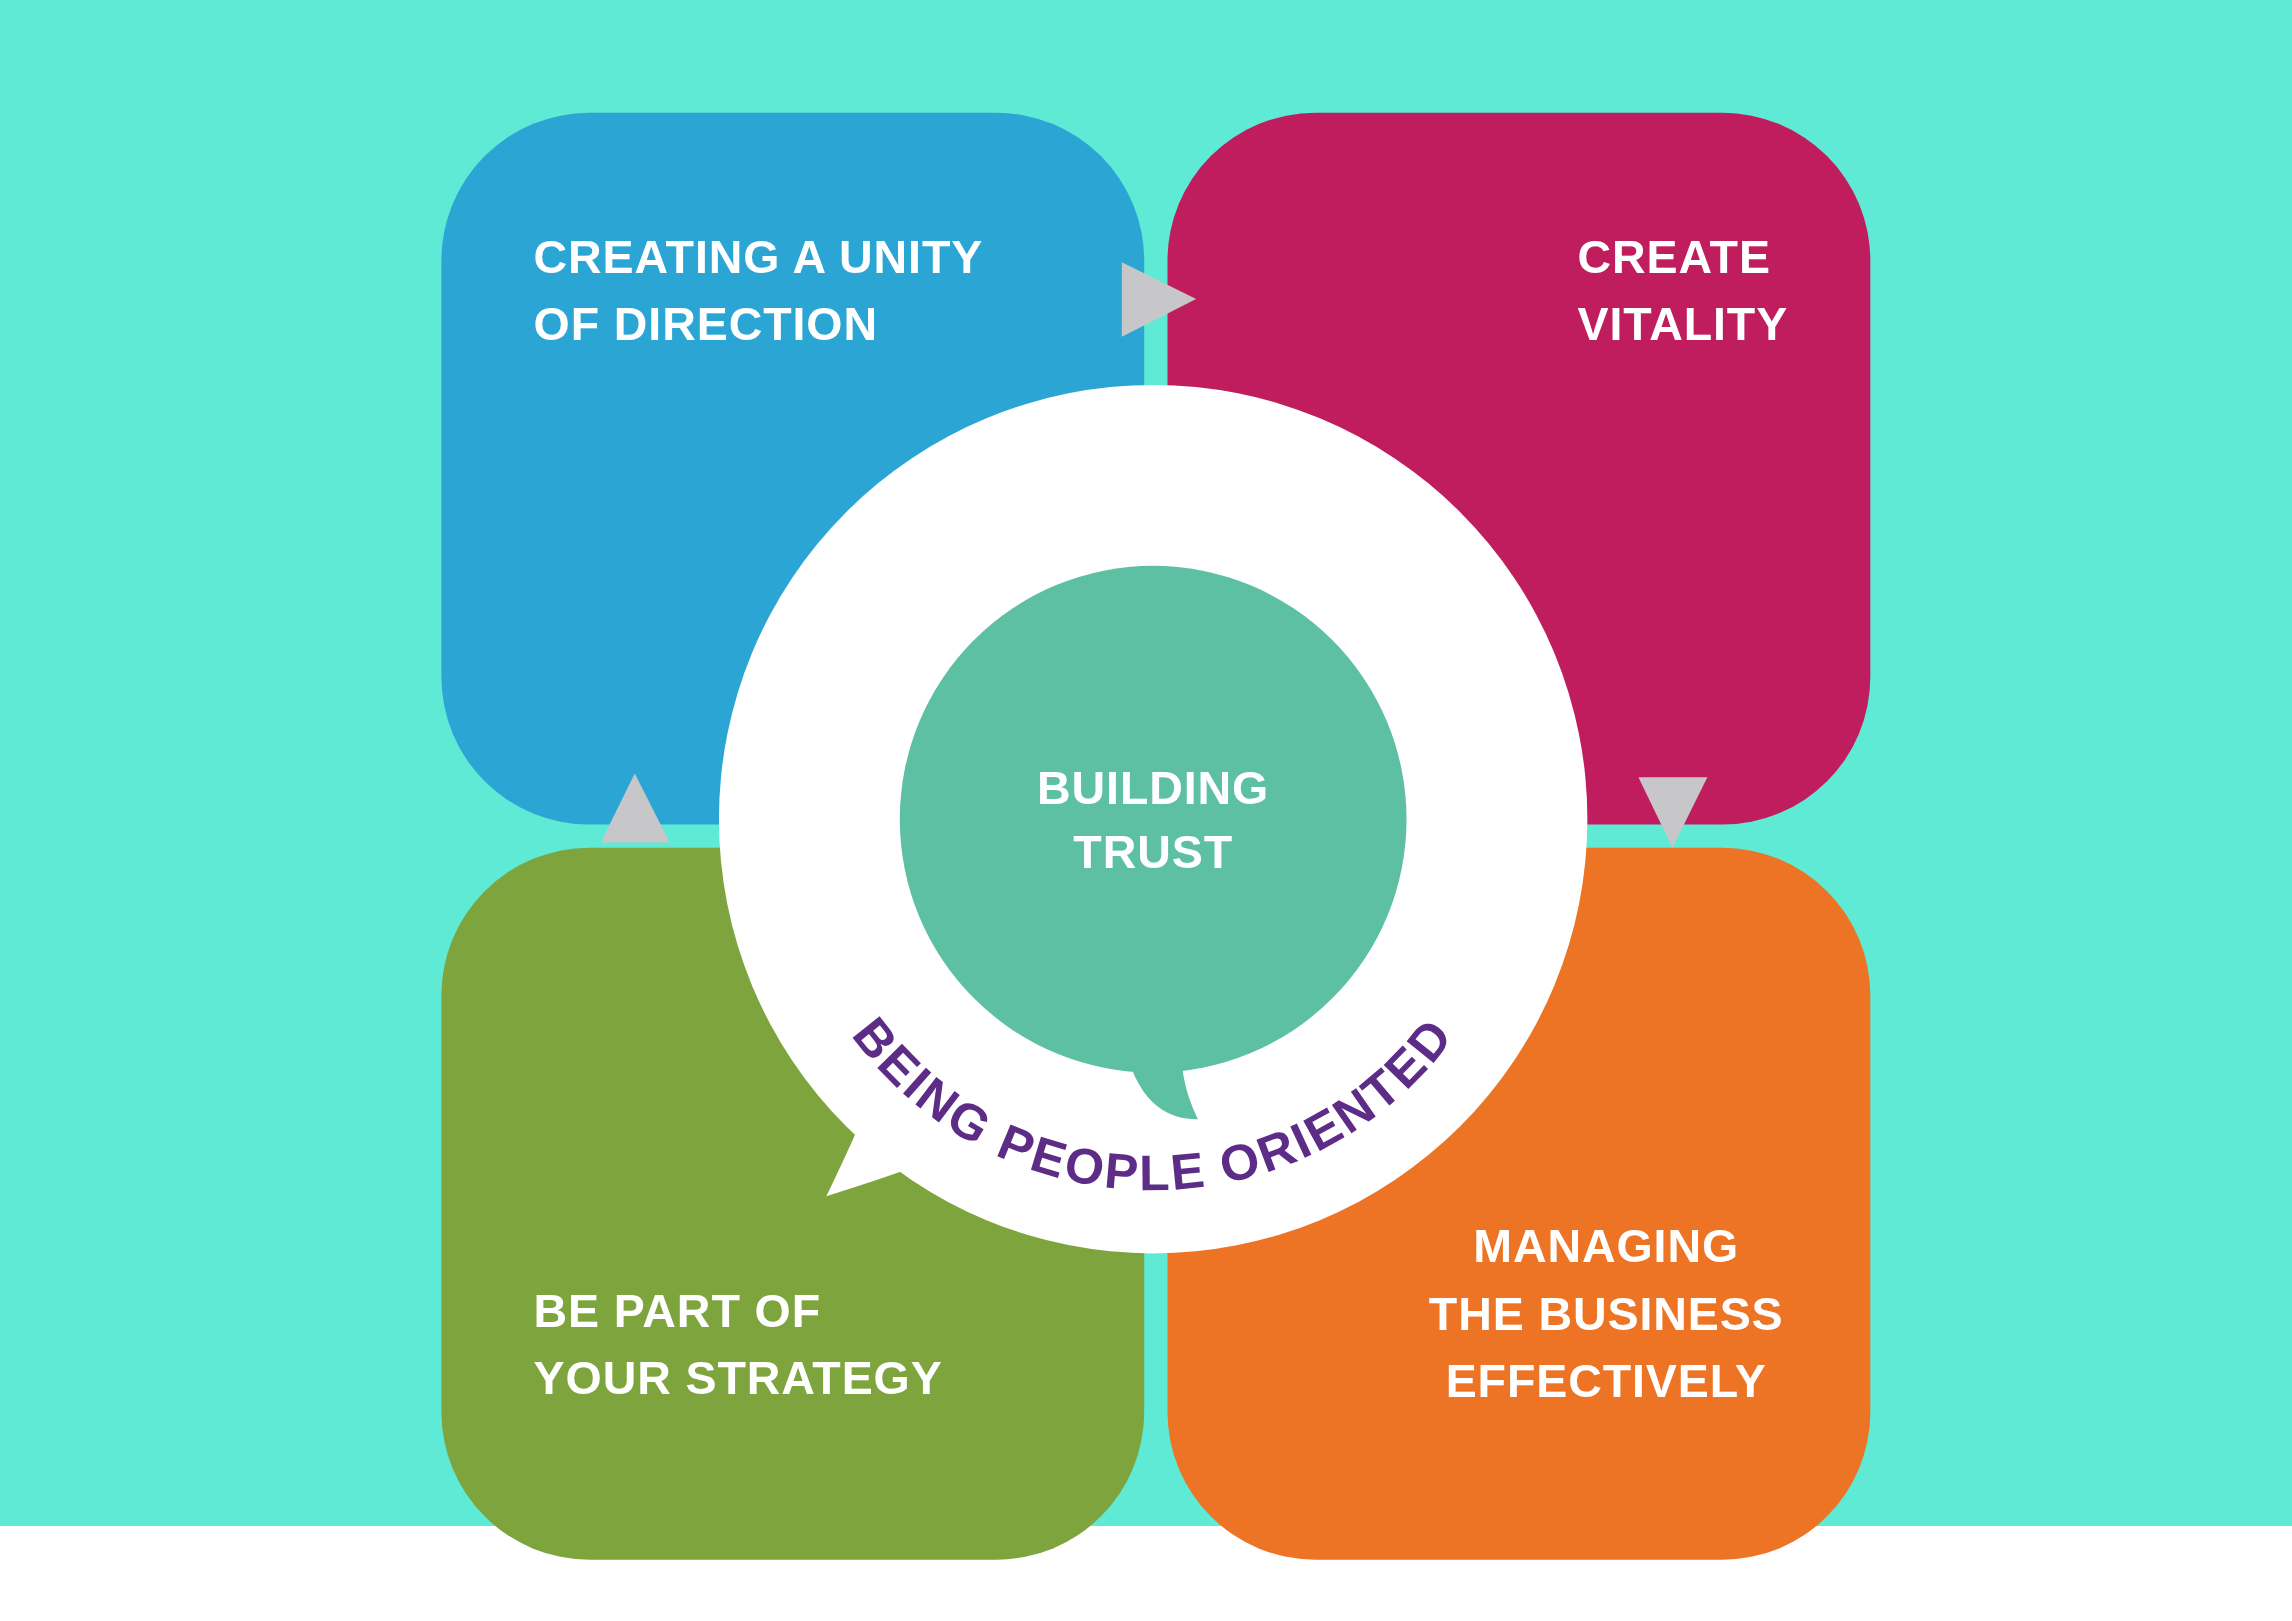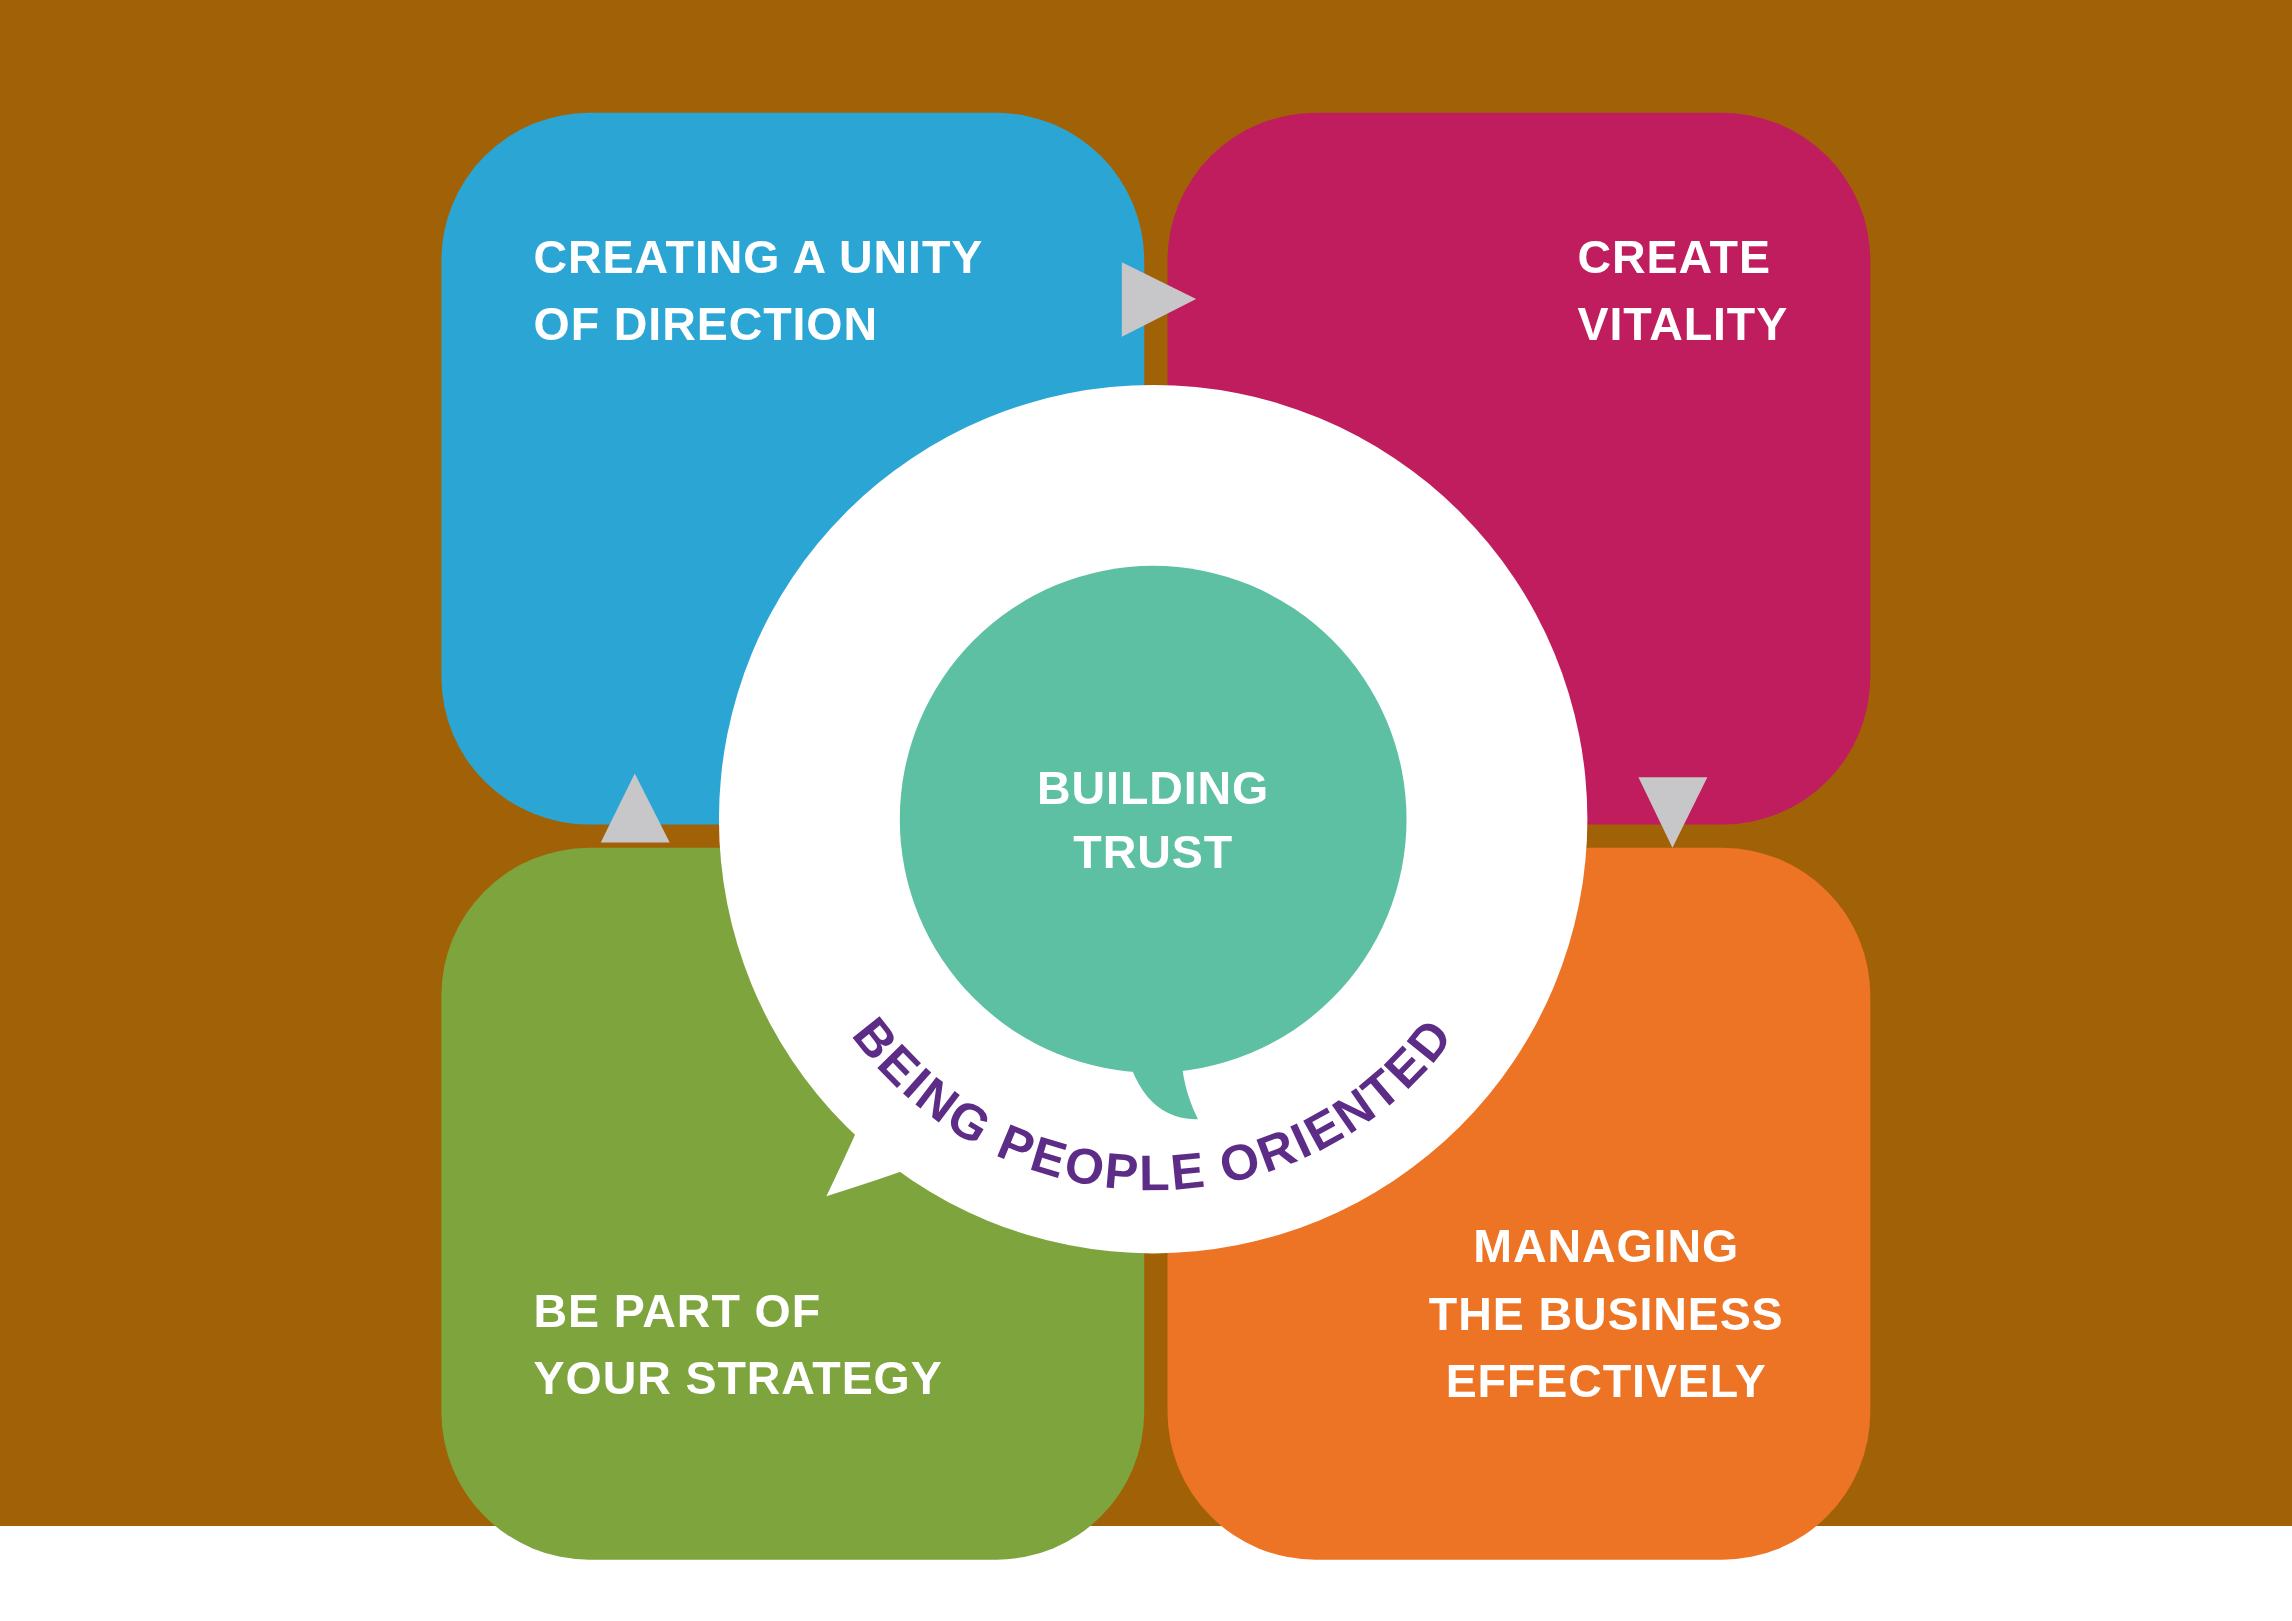--- a/index.html
+++ b/index.html
@@ -8,21 +8,21 @@
     background: #ffffff;
     width: 100%;
     height: 100%;
     overflow: hidden;
     font-family: "Liberation Sans", sans-serif;
   }
   .stage {
     width: 2293px;
     height: 1526px;
     max-width: 100vw;
-    background: #a16207;
+    background: #5eead4;
     position: relative;
   }
   svg.diagram {
     display: block;
     width: 100%;
     height: auto;
   }
   .q-label {
     fill: #ffffff;
     font-family: "Liberation Sans", sans-serif;

